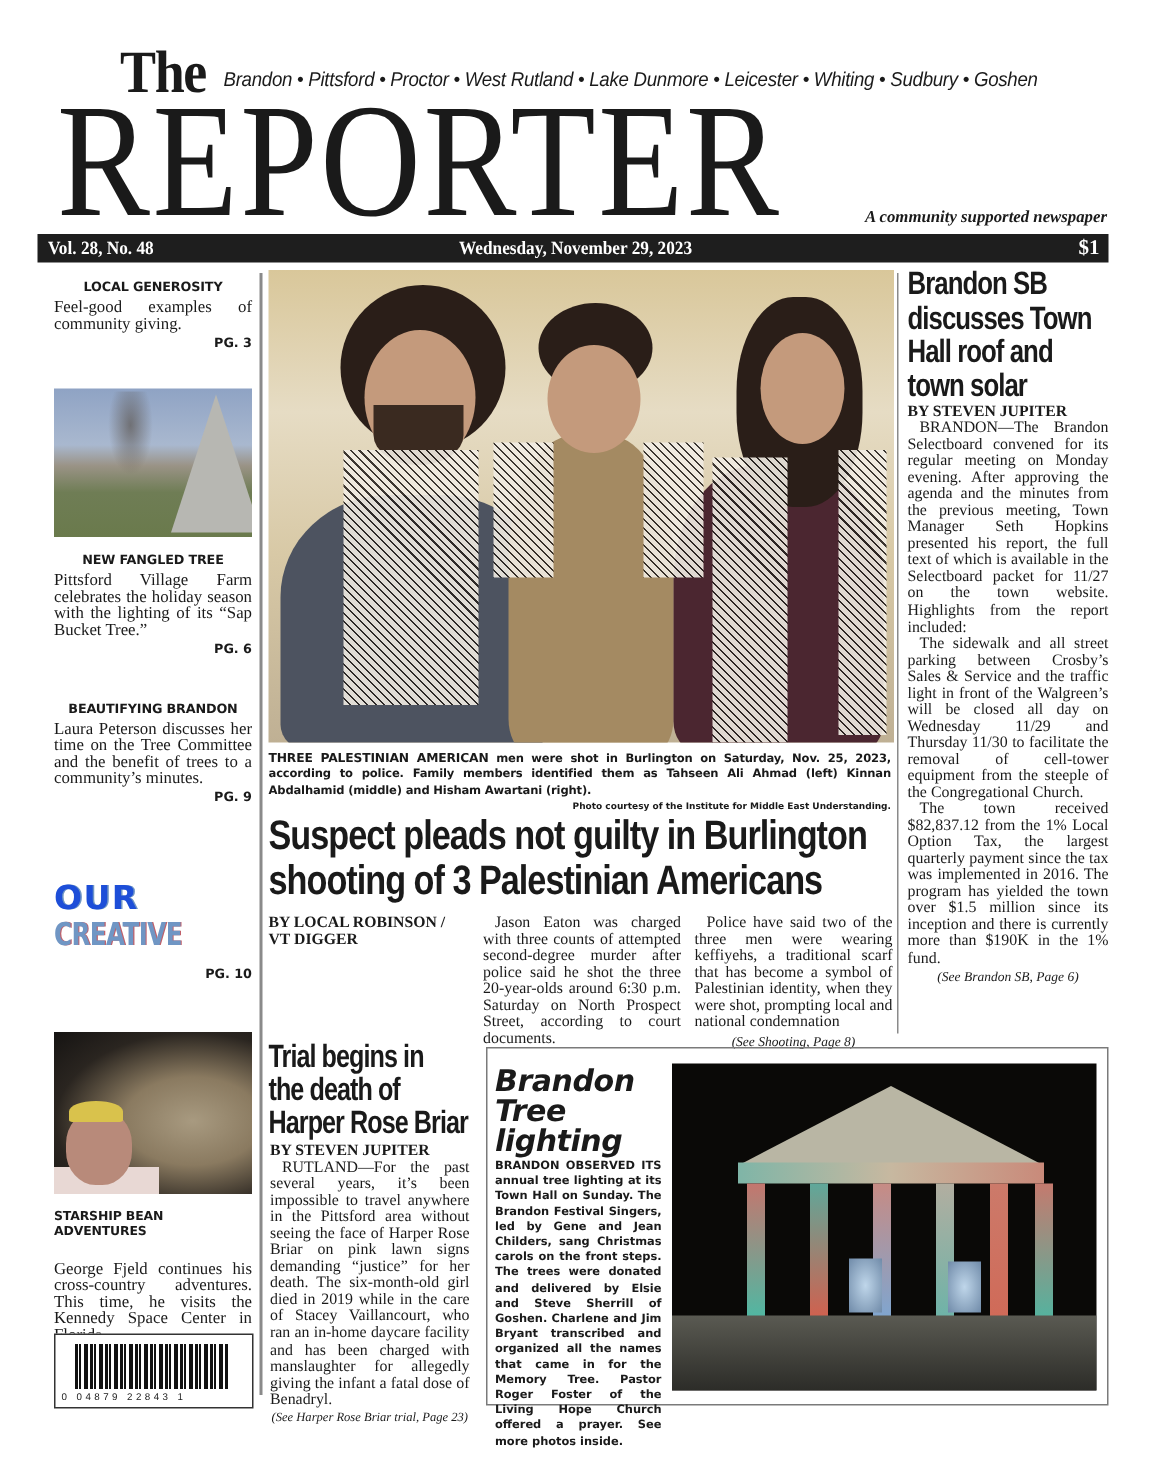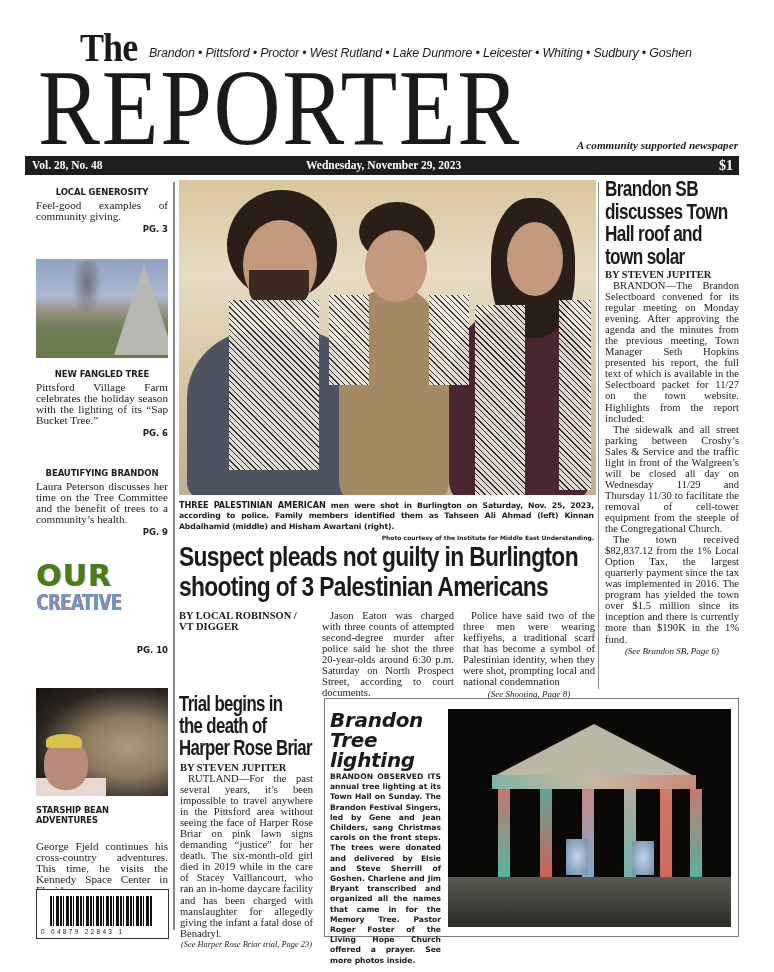--- a/index.html
+++ b/index.html
@@ -100,26 +100,26 @@
 </div>
 
 <div class="abs" style="left:36px; top:369px; width:132px;">
   <div class="teaser-head">NEW FANGLED TREE</div>
   <div class="teaser-body" style="margin-top:3px;">Pittsford Village Farm celebrates the holiday season with the lighting of its “Sap Bucket Tree.”</div>
   <div class="pg" style="margin-top:2px;">PG. 6</div>
 </div>
 
 <div class="abs" style="left:36px; top:468px; width:132px;">
   <div class="teaser-head">BEAUTIFYING BRANDON</div>
-  <div class="teaser-body" style="margin-top:3px;">Laura Peterson discusses her time on the Tree Committee and the benefit of trees to a community’s health.</div>
+  <div class="teaser-body" style="margin-top:3px;">Laura Peterson discusses her time on the Tree Committee and the benefit of trees to a community’s minutes.</div>
   <div class="pg" style="margin-top:2px;">PG. 9</div>
 </div>
 
 <div class="abs logo-kids">
-  <div style="font-size:30px; color:#4d7c0f; text-shadow: 1px 0 #7096c4;">OUR</div>
+  <div style="font-size:22px; color:#1d4ed8; text-shadow: 1px 0 #7096c4; margin-top: 28px;">OUR</div>
   <div style="font-size:21px; color:#7096c4; letter-spacing:-0.5px; text-shadow: 1px 0 #c0606a; margin-top:2px; transform:scaleX(0.78); transform-origin:left;">CREATIVE</div>
 </div>
 <div class="abs pg" style="left:36px; top:645px; width:132px;">PG. 10</div>
 
 <div class="abs photo-space">
   <div class="shirt"></div>
     <div class="face"></div>
     <div class="cap"></div>
 </div>
 

